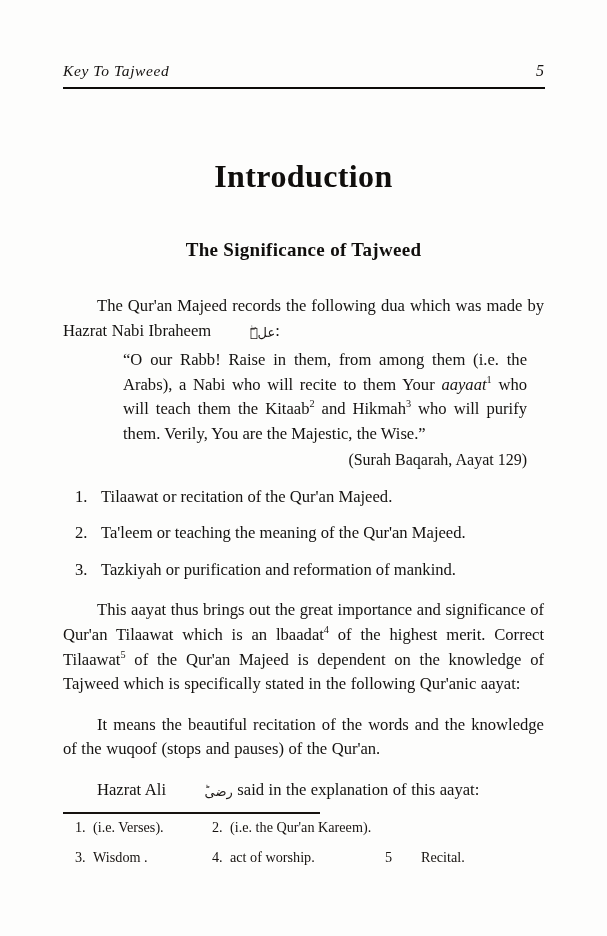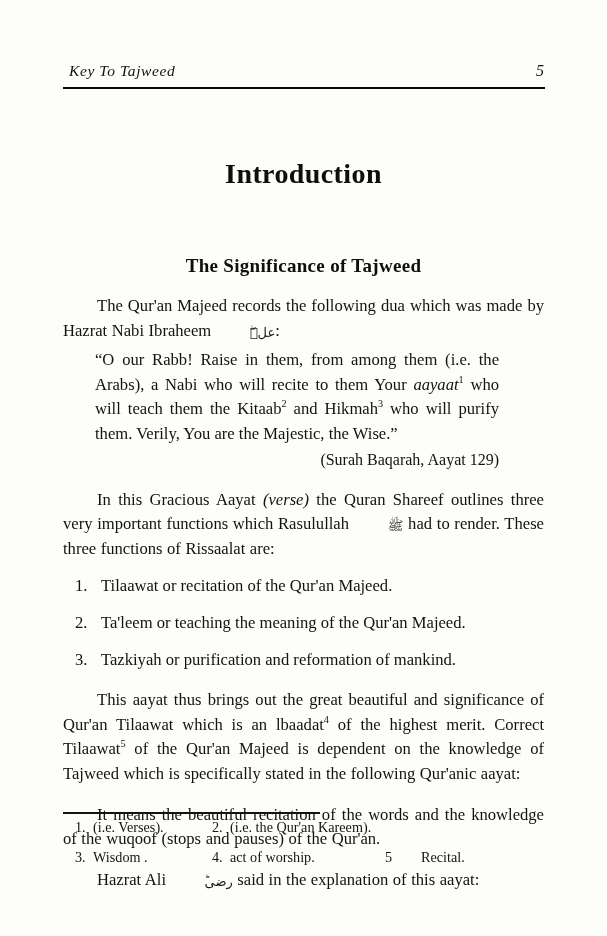--- a/index.html
+++ b/index.html
@@ -13,21 +13,21 @@
     height: 936px;
     background: #fdfdfc;
     overflow: hidden;
     font-family: "Liberation Serif", "DejaVu Serif", serif;
     color: #16130f;
   }
 
   
   .running-head {
     position: absolute;
-    left: 69px;
+    left: 63px;
     right: 63px;
     top: 62px;
     height: 26px;
     display: flex;
     align-items: baseline;
     justify-content: space-between;
     gap: 12px;
   }
   .rh-title {
     font-style: italic;
@@ -49,57 +49,56 @@
     background: #0d0b09;
   }
 
   
   .doc-title {
     position: absolute;
     left: 0;
     right: 0;
     top: 158px;
     text-align: center;
-    font-size: 28px;
+    font-size: 32px;
     font-weight: bold;
     letter-spacing: 0.4px;
     color: #100e0c;
   }
   .section-title {
     position: absolute;
     left: 0;
     right: 0;
     top: 239px;
     text-align: center;
     font-size: 19px;
     font-weight: bold;
     letter-spacing: 0.3px;
     color: #100e0c;
-    margin-top: 16px;
   }
 
   
   .body-col {
     position: absolute;
     left: 63px;
     top: 278px;
     width: 481px;
   }
   p.para {
     margin: 16px 0 4px 0;
     font-size: 16.6px;
     line-height: 24.6px;
     text-align: justify;
     text-indent: 34px;
     color: #141210;
     word-spacing: 0.4px;
   }
 
   .quote {
-    margin: 5px 0 0 32px;
+    margin: 5px 0 0 60px;
     width: 404px;
     font-size: 16.6px;
     line-height: 24.6px;
     text-align: justify;
     color: #141210;
   }
   .quote p { margin: 0; }
   .cite {
     margin: 0;
     text-align: right;
@@ -198,38 +197,37 @@
 
   <div class="body-col">
 
     <p class="para"><span>The Qur'an Majeed records the following dua which was made by Hazrat Nabi Ibraheem </span><span class="honorific">ۖعلۖ</span><span>:</span></p>
 
     <div class="quote">
       <p><span>“O our Rabb! Raise in them, from among them (i.e. the Arabs), a Nabi who will recite to them Your </span><span class="it">aayaat</span><sup>1</sup><span> who will teach them the Kitaab</span><sup>2</sup><span> and Hikmah</span><sup>3</sup><span> who will purify them. Verily, You are the Majestic, the Wise.”</span></p>
       <p class="cite">(Surah Baqarah, Aayat 129)</p>
     </div>
 
-    <p class="para"><span>In this Gracious Aayat </span><span class="it">(verse)</span><span> the Quran Shareef outlines three very important functions which Rasulullah </span><span class="honorific">ﷺ</span><span> had to render. These three functions of Rissaalat are:</span></p>
 
     <ol class="numlist">
       <li>
         <span class="num">1.</span>
         <span class="txt">Tilaawat or recitation of the Qur'an Majeed.</span>
       </li>
       <li>
         <span class="num">2.</span>
         <span class="txt">Ta'leem or teaching the meaning of the Qur'an Majeed.</span>
       </li>
       <li>
         <span class="num">3.</span>
         <span class="txt">Tazkiyah or purification and reformation of mankind.</span>
       </li>
     </ol>
 
-    <p class="para"><span>This aayat thus brings out the great beautiful and significance of Qur'an Tilaawat which is an lbaadat</span><sup>4</sup><span> of the highest merit. Correct Tilaawat</span><sup>5</sup><span> of the Qur'an Majeed is dependent on the knowledge of Tajweed which is specifically stated in the following Qur'anic aayat:</span></p>
+    <p class="para"><span>This aayat thus brings out the great importance and significance of Qur'an Tilaawat which is an lbaadat</span><sup>4</sup><span> of the highest merit. Correct Tilaawat</span><sup>5</sup><span> of the Qur'an Majeed is dependent on the knowledge of Tajweed which is specifically stated in the following Qur'anic aayat:</span></p>
 
     <div class="quote">
     </div>
 
     <p class="para">It means the beautiful recitation of the words and the knowledge of the wuqoof (stops and pauses) of the Qur'an.</p>
 
     <p class="para"><span>Hazrat Ali </span><span class="honorific">ؕرضى</span><span> said in the explanation of this aayat:</span></p>
 
   </div>
 

